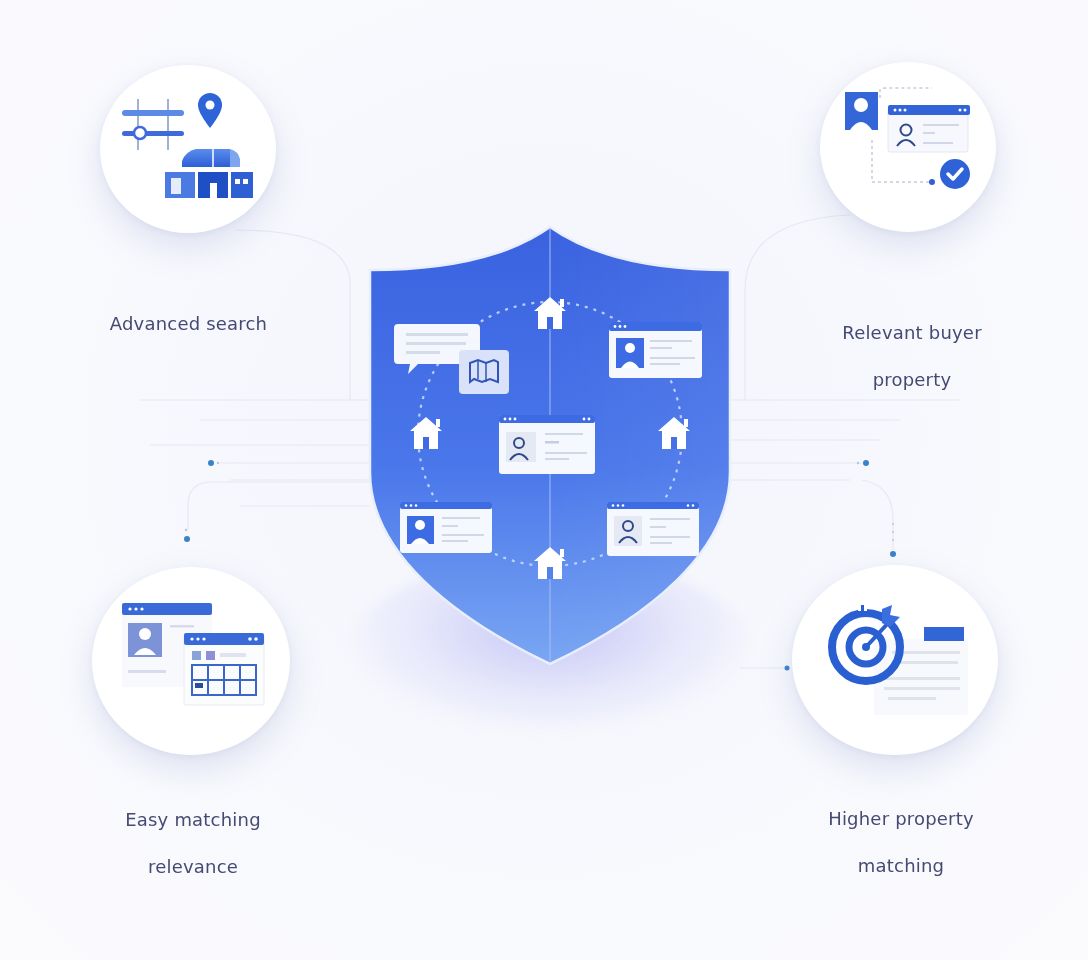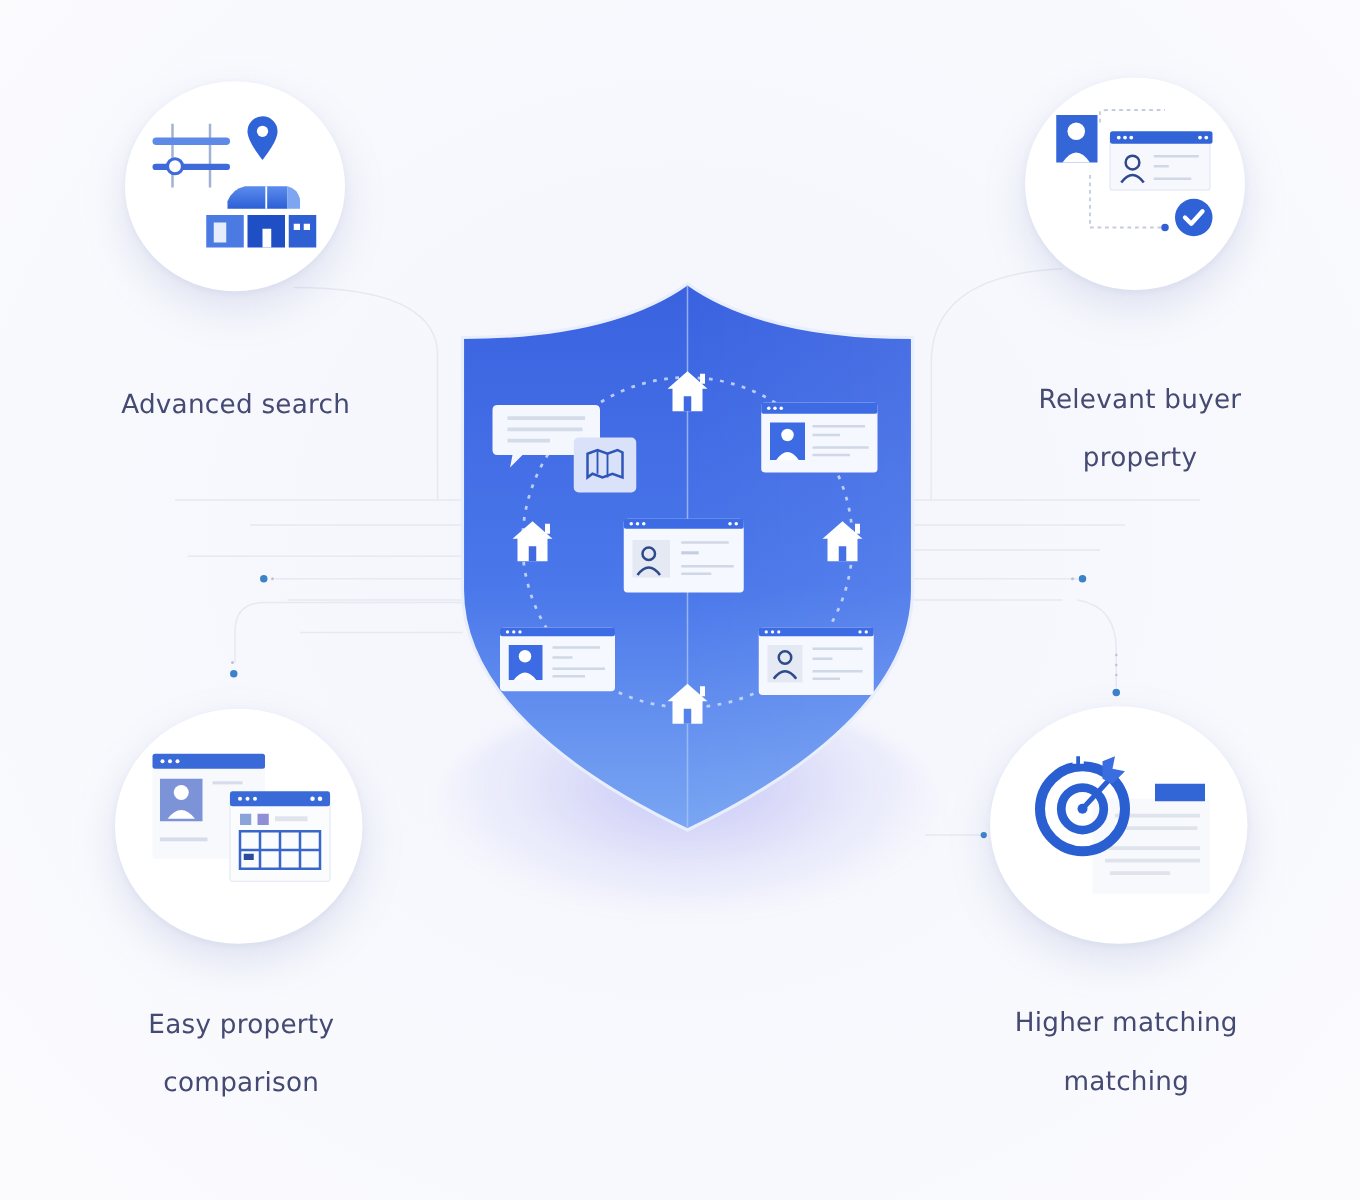--- a/index.html
+++ b/index.html
@@ -20,21 +20,21 @@
     border-radius: 50%;
     background: #ffffff;
     box-shadow: 0 14px 34px rgba(120, 135, 190, 0.20), 0 2px 6px rgba(120,135,190,0.10);
   }
   .feat-circle svg { position: absolute; left: 0; top: 0; }
 
   .feat-label {
     position: absolute;
     text-align: center;
     color: #454a73;
-    font-size: 21px;
+    font-size: 18px;
     line-height: 47px;
     letter-spacing: 0.2px;
     white-space: nowrap;
   }
   .feat-label span { display: block; }
 
   
   .shield-glow {
     position: absolute;
     left: 350px; top: 560px; width: 400px; height: 170px;
@@ -255,21 +255,21 @@
         <circle cx="145" cy="48" r="1.5" fill="#fff"></circle>
       <circle cx="86" cy="68" r="5.5" fill="none" stroke="#2f4a8a" stroke-width="2"></circle>
       <path d="M77 84 Q86 72 95 84" fill="none" stroke="#2f4a8a" stroke-width="2"></path>
       <rect x="103" y="62" width="36" height="2" fill="#d0d7e6"></rect>
       <rect x="103" y="70" width="12" height="2" fill="#d0d7e6"></rect>
       <rect x="103" y="80" width="30" height="2" fill="#d0d7e6"></rect>
       <circle cx="135" cy="112" r="15" fill="#2f62d6"></circle>
       <path d="M128 112 L133 117 L142 107" fill="none" stroke="#fff" stroke-width="3.5" stroke-linecap="round" stroke-linejoin="round"></path>
     </svg>
   </div>
-  <div class="feat-label" style="left:782px;top:296px;width:260px;">
+  <div class="feat-label" style="left:782px;top:309px;width:260px;">
     <span>Relevant buyer</span>
     <span>property</span>
   </div>
 
   <div class="feat-circle" style="left:92px;top:567px;width:198px;height:188px;">
     <svg width="198" height="188" viewBox="0 0 198 188">
       <rect x="30" y="38" width="90" height="82" rx="2" fill="#f7f9fd"></rect>
       <rect x="30" y="36" width="90" height="12" rx="2" fill="#3a6ad8"></rect>
       <circle cx="38" cy="42" r="1.6" fill="#fff"></circle>
         <circle cx="44" cy="42" r="1.6" fill="#fff"></circle>
@@ -293,22 +293,22 @@
         <rect x="100" y="98" width="64" height="30"></rect>
         <line x1="116" y1="98" x2="116" y2="128"></line>
         <line x1="132" y1="98" x2="132" y2="128"></line>
         <line x1="148" y1="98" x2="148" y2="128"></line>
         <line x1="100" y1="113" x2="164" y2="113"></line>
       </g>
       <rect x="103" y="116" width="8" height="5" fill="#2a4c9a"></rect>
     </svg>
   </div>
   <div class="feat-label" style="left:62px;top:796px;width:262px;">
-    <span>Easy property</span>
-    <span>comparison</span>
+    <span>Easy matching</span>
+    <span>relevance</span>
   </div>
 
   <div class="feat-circle" style="left:792px;top:565px;width:206px;height:190px;">
     <svg width="206" height="190" viewBox="0 0 206 190">
       <rect x="82" y="74" width="94" height="76" rx="2" fill="#f8f9fc" opacity="0.95"></rect>
       <rect x="132" y="62" width="40" height="14" fill="#3266d6"></rect>
       <rect x="100" y="86" width="68" height="3" fill="#dfe3ec"></rect>
       <rect x="100" y="96" width="66" height="3" fill="#dfe3ec"></rect>
       <rect x="92" y="112" width="76" height="3" fill="#dfe3ec"></rect>
       <rect x="92" y="122" width="76" height="3" fill="#dfe3ec"></rect>
@@ -316,17 +316,17 @@
       <circle cx="74" cy="82" r="34" fill="none" stroke="#2a5fd2" stroke-width="8"></circle>
       <circle cx="74" cy="82" r="17" fill="none" stroke="#2a5fd2" stroke-width="7"></circle>
       <circle cx="74" cy="82" r="4" fill="#2a5fd2"></circle>
       <rect x="66" y="36" width="9" height="10" fill="#ffffff"></rect>
       <rect x="69" y="40" width="3" height="10" fill="#2a5fd2"></rect>
       <line x1="74" y1="82" x2="98" y2="56" stroke="#2a5fd2" stroke-width="4" stroke-linecap="round"></line>
       <path d="M90 44 L100 40 L98 50 L108 52 L98 62 L90 58 Z" fill="#3a6de0"></path>
     </svg>
   </div>
   <div class="feat-label" style="left:770px;top:795px;width:262px;">
-    <span>Higher matching</span>
+    <span>Higher property</span>
     <span>matching</span>
   </div>
 
 </div>
 
 </body></html>

